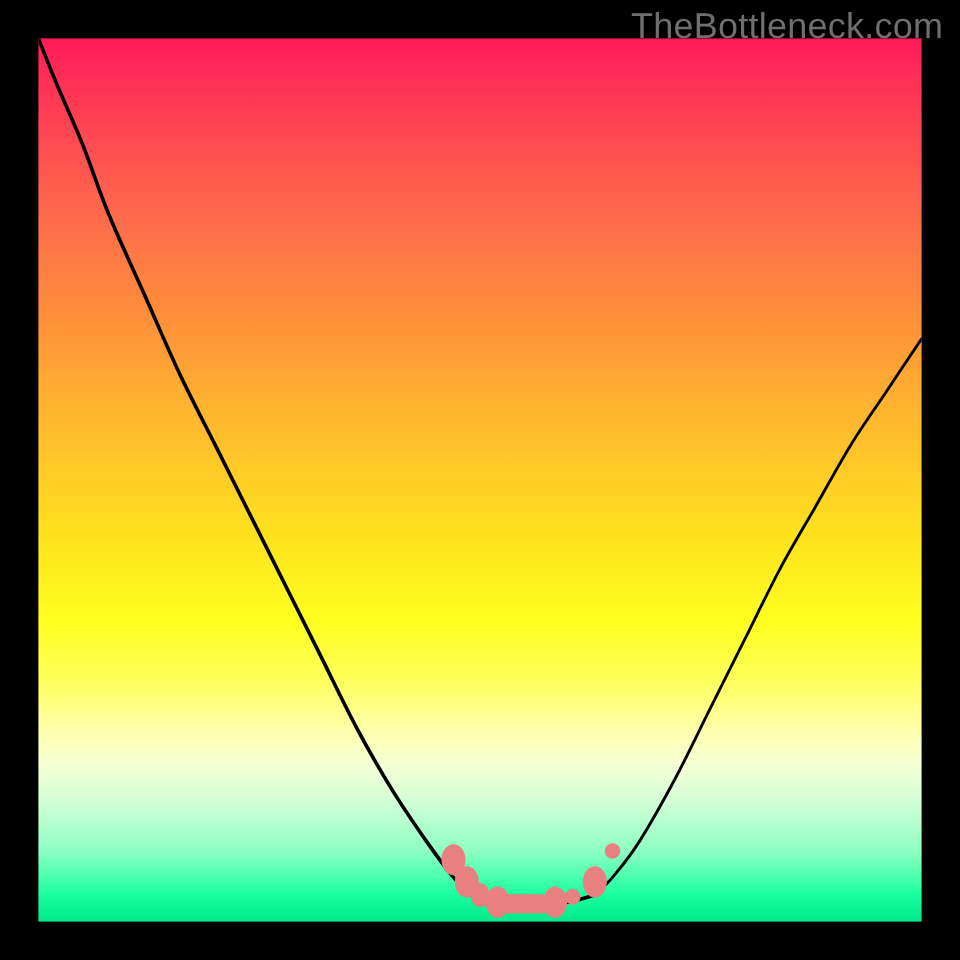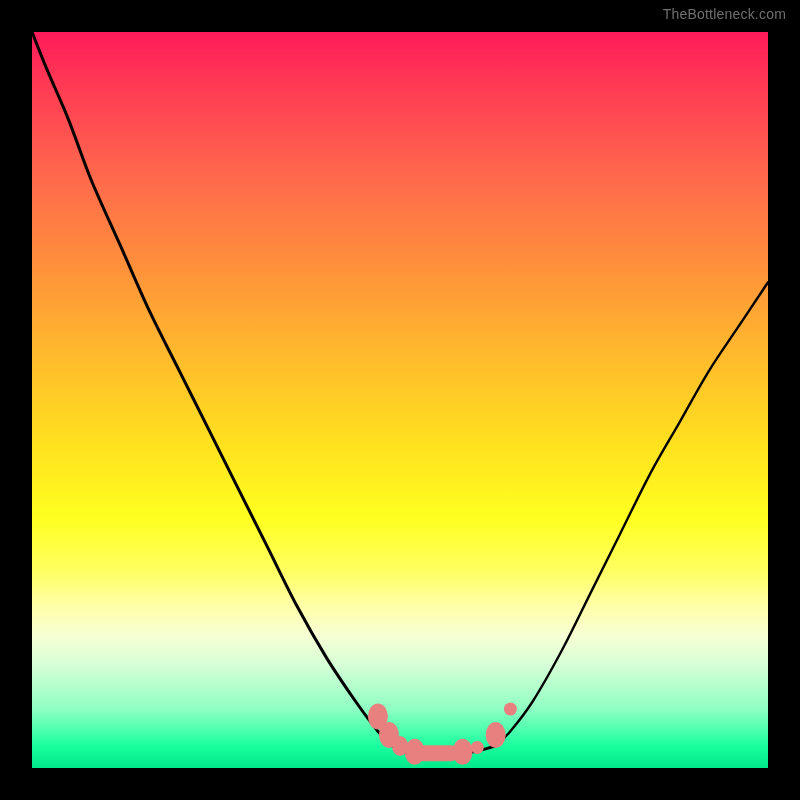--- a/index.html
+++ b/index.html
@@ -33,21 +33,21 @@
       #8effc2 92%,
       #1aff9e 97%,
       #00e88a 100%
     );
   }
   .watermark {
     position: absolute;
     top: 6px;
     right: 14px;
     color: #6f6f6f;
-    font-size: 14px;
+    font-size: 30px;
     font-weight: 400;
     letter-spacing: 0.2px;
     user-select: none;
     text-align: right;
   }
   svg.overlay {
     position: absolute;
     left: 0;
     top: 0;
     width: 736px;

